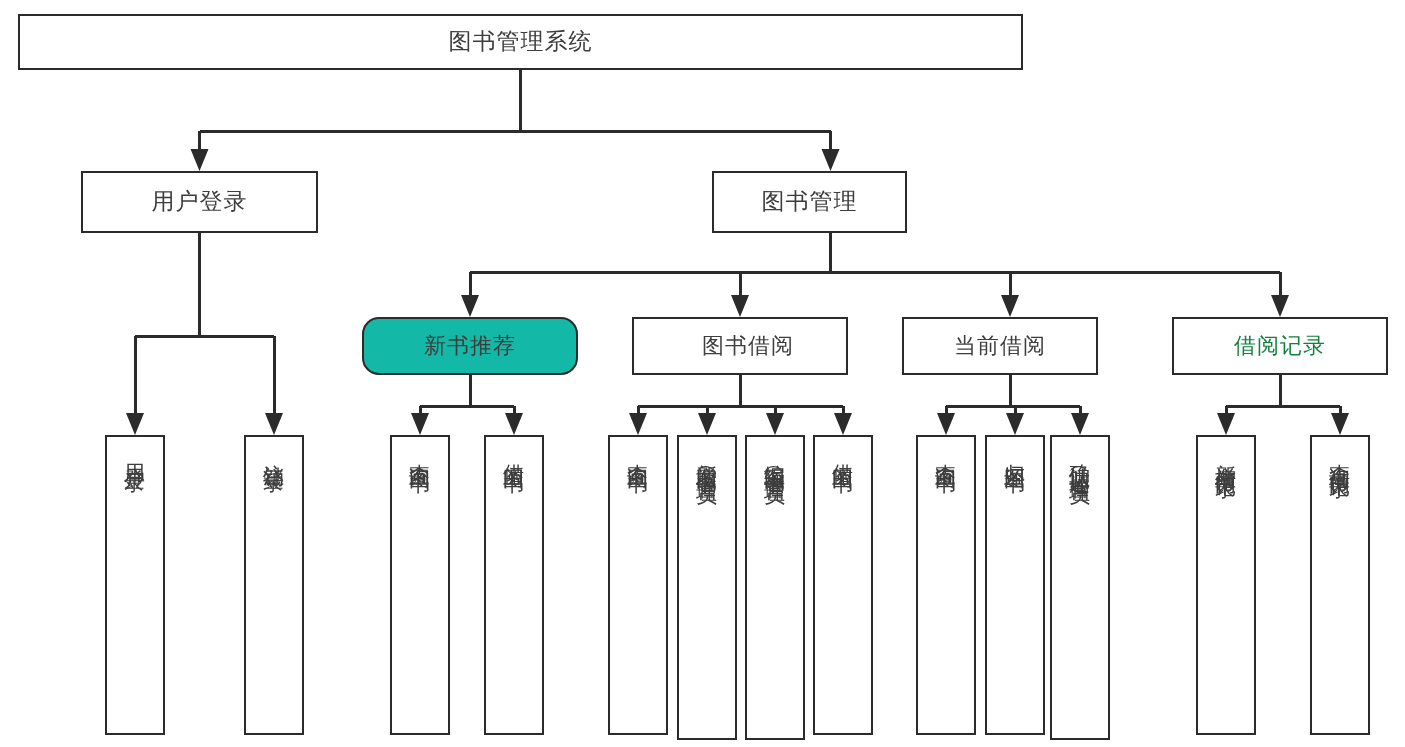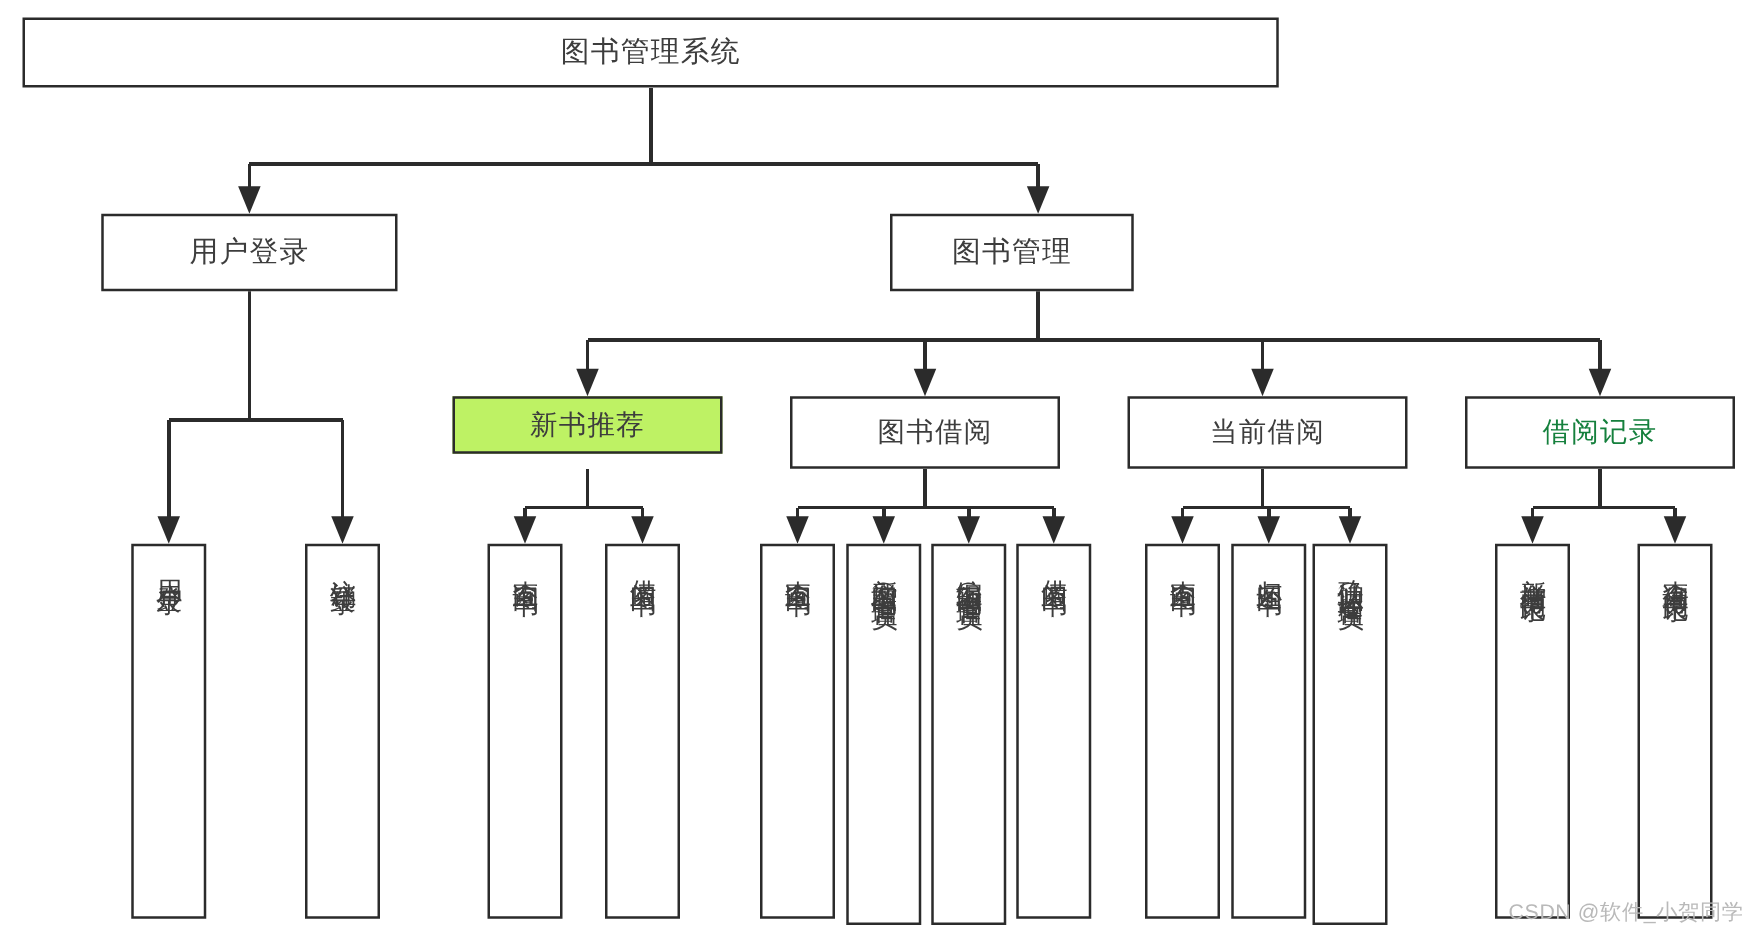--- a/index.html
+++ b/index.html
@@ -111,27 +111,27 @@
   <div id="node-layer">
       <div class="node-box level-0" style="left: 18px; top: 14px; width: 1005px; height: 56px; border-color: rgb(43, 43, 43); background: rgb(255, 255, 255);">
         <span class="node-label" style="color: rgb(61, 61, 61);">图书管理系统</span>
       </div>
       <div class="node-box level-1" style="left: 81px; top: 171px; width: 237px; height: 62px; border-color: rgb(43, 43, 43); background: rgb(255, 255, 255);">
         <span class="node-label" style="color: rgb(61, 61, 61);">用户登录</span>
       </div>
       <div class="node-box level-1" style="left: 712px; top: 171px; width: 195px; height: 62px; border-color: rgb(43, 43, 43); background: rgb(255, 255, 255);">
         <span class="node-label" style="color: rgb(61, 61, 61);">图书管理</span>
       </div>
-      <div class="node-box level-2" style="left: 362px; top: 317px; width: 216px; height: 46px; border-color: rgb(43, 43, 43); background: #bef264;">
+      <div class="node-box level-2" style="left: 362px; top: 317px; width: 216px; height: 58px; border-color: rgb(43, 43, 43); background: #14b8a6; border-radius: 17px;">
         <span class="node-label" style="color: rgb(61, 61, 61);">新书推荐</span>
       </div>
       <div class="node-box level-2" style="left: 632px; top: 317px; width: 216px; height: 58px; border-color: rgb(43, 43, 43); background: rgb(255, 255, 255); padding-left: 16px;">
         <span class="node-label" style="color: rgb(61, 61, 61);">图书借阅</span>
       </div>
-      <div class="node-box level-2" style="left: 902px; top: 317px; width: 224px; height: 58px; border-color: rgb(43, 43, 43); background: rgb(255, 255, 255);">
+      <div class="node-box level-2" style="left: 902px; top: 317px; width: 196px; height: 58px; border-color: rgb(43, 43, 43); background: rgb(255, 255, 255);">
         <span class="node-label" style="color: rgb(61, 61, 61);">当前借阅</span>
       </div>
       <div class="node-box level-2" style="left: 1172px; top: 317px; width: 216px; height: 58px; border-color: rgb(43, 43, 43); background: rgb(255, 255, 255);">
         <span class="node-label" style="color: #15803d;">借阅记录</span>
       </div>
       <div class="node-box level-3 vertical" style="left: 105px; top: 435px; width: 60px; height: 300px; border-color: rgb(43, 43, 43); background: rgb(255, 255, 255);">
         <span class="node-label" style="color: rgb(61, 61, 61);">用户登录</span>
       </div>
       <div class="node-box level-3 vertical" style="left: 244px; top: 435px; width: 60px; height: 300px; border-color: rgb(43, 43, 43); background: rgb(255, 255, 255);">
         <span class="node-label" style="color: rgb(61, 61, 61);">注销登录</span>
@@ -163,14 +163,13 @@
       <div class="node-box level-3 vertical" style="left: 1050px; top: 435px; width: 60px; height: 305px; border-color: rgb(43, 43, 43); background: rgb(255, 255, 255);">
         <span class="node-label" style="color: rgb(61, 61, 61);">确认归还（管理员）</span>
       </div>
       <div class="node-box level-3 vertical" style="left: 1196px; top: 435px; width: 60px; height: 300px; border-color: rgb(43, 43, 43); background: rgb(255, 255, 255);">
         <span class="node-label" style="color: rgb(61, 61, 61);">新增借阅记录</span>
       </div>
       <div class="node-box level-3 vertical" style="left: 1310px; top: 435px; width: 60px; height: 300px; border-color: rgb(43, 43, 43); background: rgb(255, 255, 255);">
         <span class="node-label" style="color: rgb(61, 61, 61);">查询借阅记录</span>
       </div>
     </div>
-  <div class="watermark">CSDN @软件_小贺同学</div>
 </div>
 
 </body></html>

